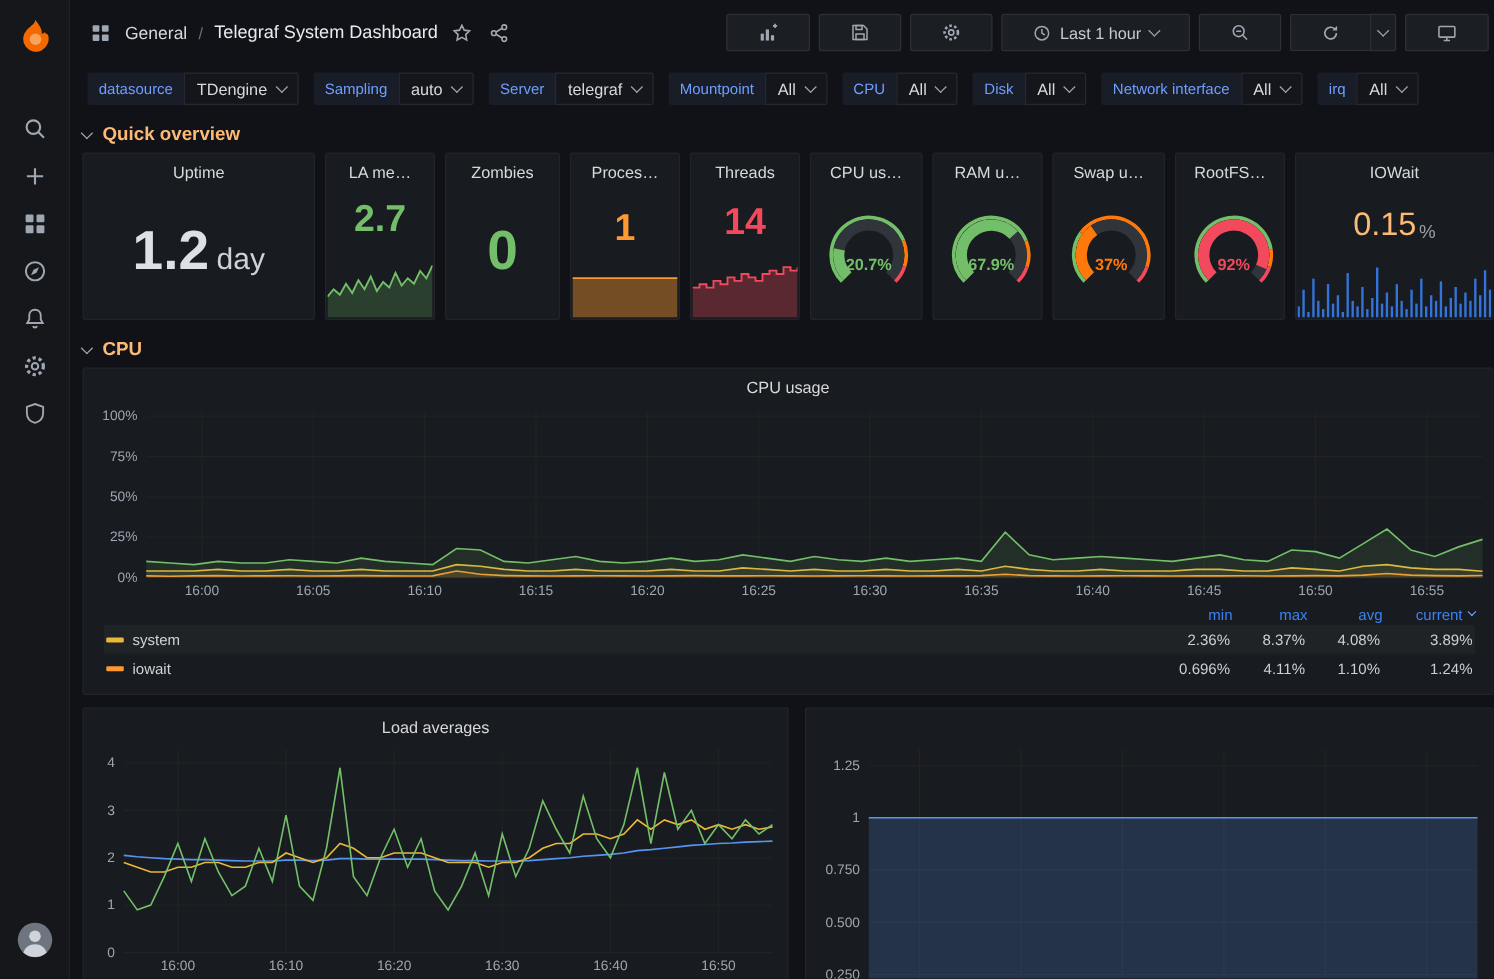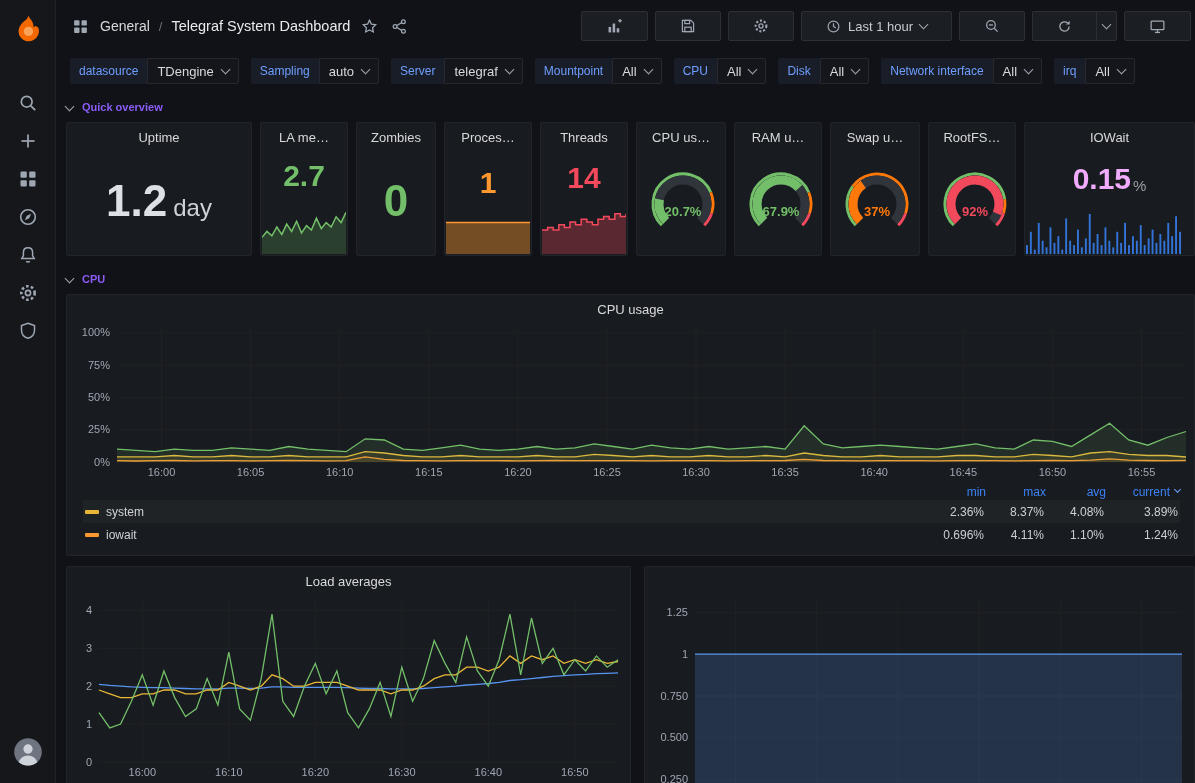--- a/index.html
+++ b/index.html
@@ -33,31 +33,31 @@
   
   .subnav{height:38px;flex:0 0 38px;display:flex;align-items:center;padding:0 14px;gap:12px}
   .var{display:flex;align-items:stretch;height:26px}
   .var-label{display:flex;align-items:center;padding:0 9px;background:#191d28;color:#6e9fff;
              font-size:12px;font-weight:500;border-radius:2px 0 0 2px}
   .var-value{display:flex;align-items:center;gap:8px;padding:0 9px;background:#14161b;border:1px solid #26282e;
              border-radius:0 2px 2px 0;color:#d8d9da;font-size:13px;cursor:pointer}
   
   .dash{flex:1;padding:2px 0 0 10px;overflow:hidden;position:relative}
   .row-header{display:flex;align-items:center;gap:9px;height:26px;margin:2px 0 2px 0;cursor:pointer}
-  .row-header .rh-title{font-size:11px;font-weight:600;color:#8b5cf6}
+  .row-header .rh-title{font-size:15px;font-weight:600;color:#fdba74}
   .row-header .chev{margin-top:-2px}
   .stat-row{display:flex;gap:8px;height:134px;margin-top:2px}
   .panel{position:relative;background:#181b1f;border:1px solid #212428;border-radius:2px;overflow:hidden;flex:0 0 auto}
   .panel-title{text-align:center;font-size:13px;font-weight:500;color:#d8d9da;padding-top:7px;white-space:nowrap;
                overflow:hidden;cursor:pointer}
   .stat-body{position:absolute;left:0;right:0;top:24px;bottom:0;display:flex;align-items:center;justify-content:center}
   .stat-big{font-size:44px;font-weight:700;color:#dde1e6;line-height:1}
   .stat-unit{font-size:24px;color:#cdd2d8;margin-left:6px;padding-top:14px}
   .stat-mid{font-size:30px;font-weight:700;line-height:1}
-  .iow-big{font-size:30px;font-weight:700;color:#f0abfc;line-height:1}
+  .iow-big{font-size:26px;font-weight:400;color:#fdba74;line-height:1}
   .iow-unit{font-size:15px;color:#9aa0a6;margin-left:2px;padding-top:12px}
   .spark{position:absolute;left:1px;right:1px;bottom:1px}
   .gauge{position:absolute;left:0;right:0;top:26px;bottom:0;display:flex;align-items:center;justify-content:center}
   .chart{position:absolute}
   
   .legend{position:absolute;left:16px;right:14px;top:188px}
   .legend-head,.legend-row{display:flex;align-items:center}
   .legend-head{height:17px}
   .legend-row{height:23px;padding:0 2px}
   .legend-row.hovered{background:rgba(255,255,255,.035)}
@@ -301,21 +301,21 @@
         <div class="panel" style="width:88px">
           <div class="panel-title">LA me…</div>
           <div class="stat-body" style="bottom:50px">
             <span class="stat-mid" style="color: rgb(115, 191, 105);">2.7</span>
           </div>
           <div class="spark" style="height:50px"><svg width="84" height="50">
                 <path d="M 0 33.3 L 4.9 27.4 L 9.9 31.8 L 14.8 23.0 L 19.8 30.4 L 24.7 20.1 L 29.6 27.4 L 34.6 17.2 L 39.5 28.9 L 44.5 21.6 L 49.4 26.0 L 54.4 14.2 L 59.3 24.5 L 64.2 18.6 L 69.2 23.0 L 74.1 12.8 L 79.1 18.6 L 84.0 8.3 L 84 50 L 0 50 Z" fill="#73bf69" fill-opacity="0.22" stroke="none"></path>
                 <path d="M 0 33.3 L 4.9 27.4 L 9.9 31.8 L 14.8 23.0 L 19.8 30.4 L 24.7 20.1 L 29.6 27.4 L 34.6 17.2 L 39.5 28.9 L 44.5 21.6 L 49.4 26.0 L 54.4 14.2 L 59.3 24.5 L 64.2 18.6 L 69.2 23.0 L 74.1 12.8 L 79.1 18.6 L 84.0 8.3" stroke="#73bf69" stroke-width="1.5" fill="none"></path>
               </svg></div>
         </div>
-        <div class="panel" style="width:80px">
+        <div class="panel" style="width:92px">
           <div class="panel-title">Zombies</div>
           <div class="stat-body">
             <span class="stat-big" style="color: rgb(115, 191, 105);">0</span>
           </div>
         </div>
         <div class="panel" style="width:88px">
           <div class="panel-title">Proces…</div>
           <div class="stat-body" style="bottom:36px">
             <span class="stat-mid" style="color: rgb(255, 152, 48);">1</span>
           </div>

